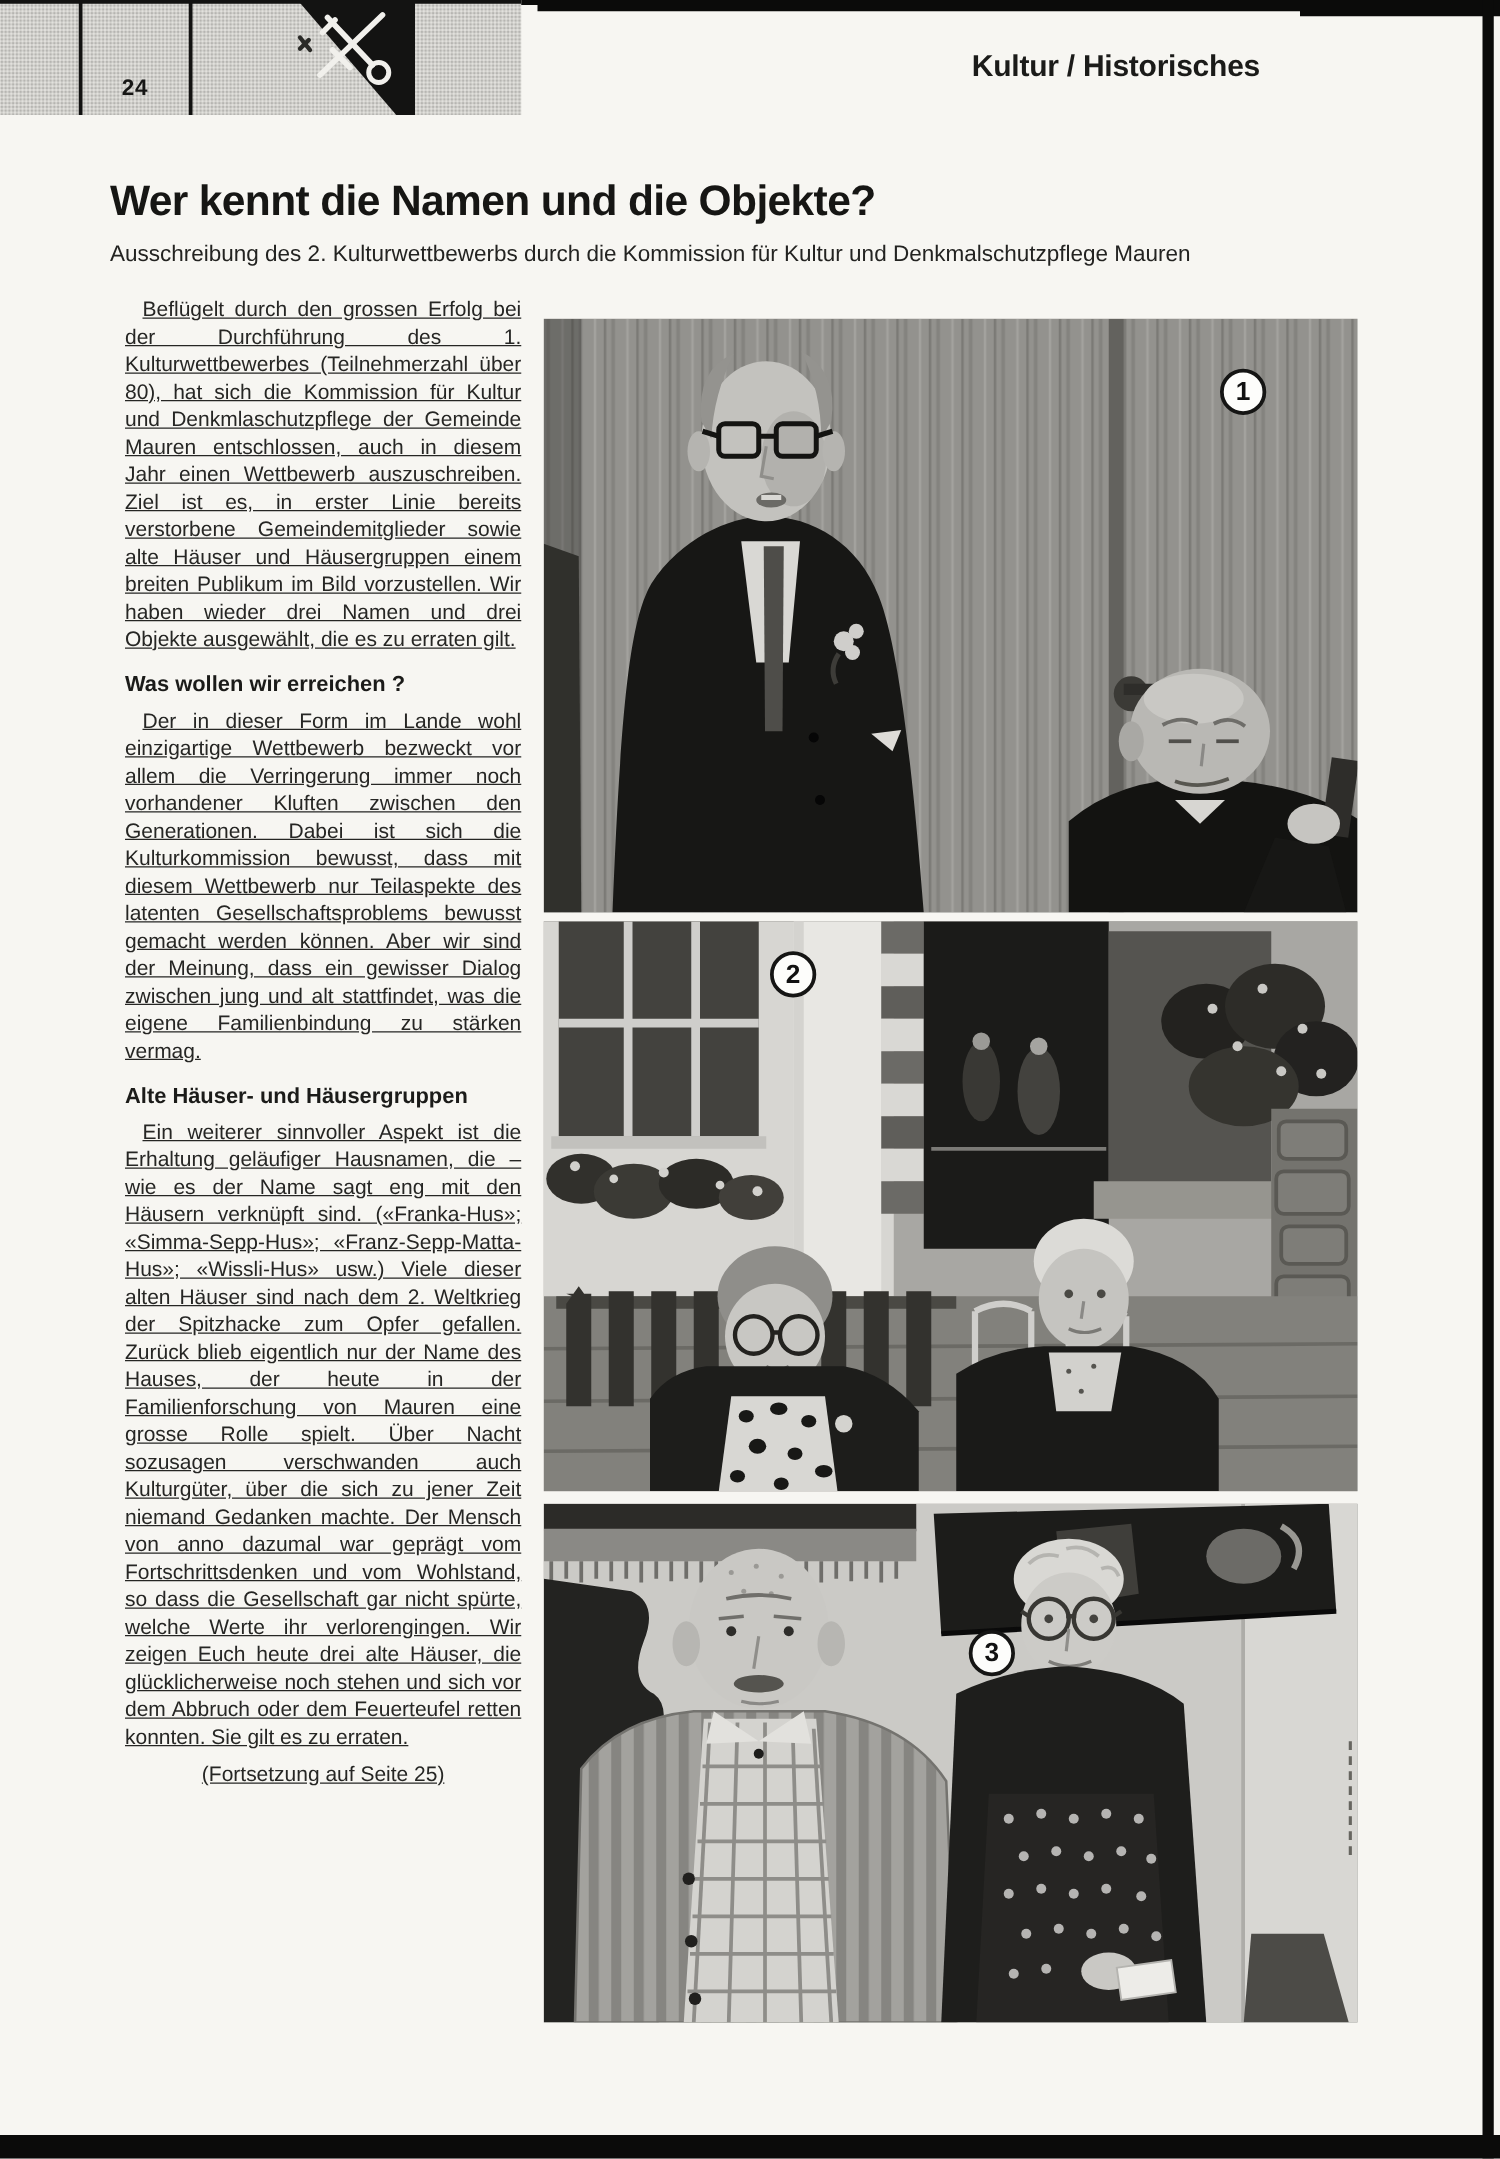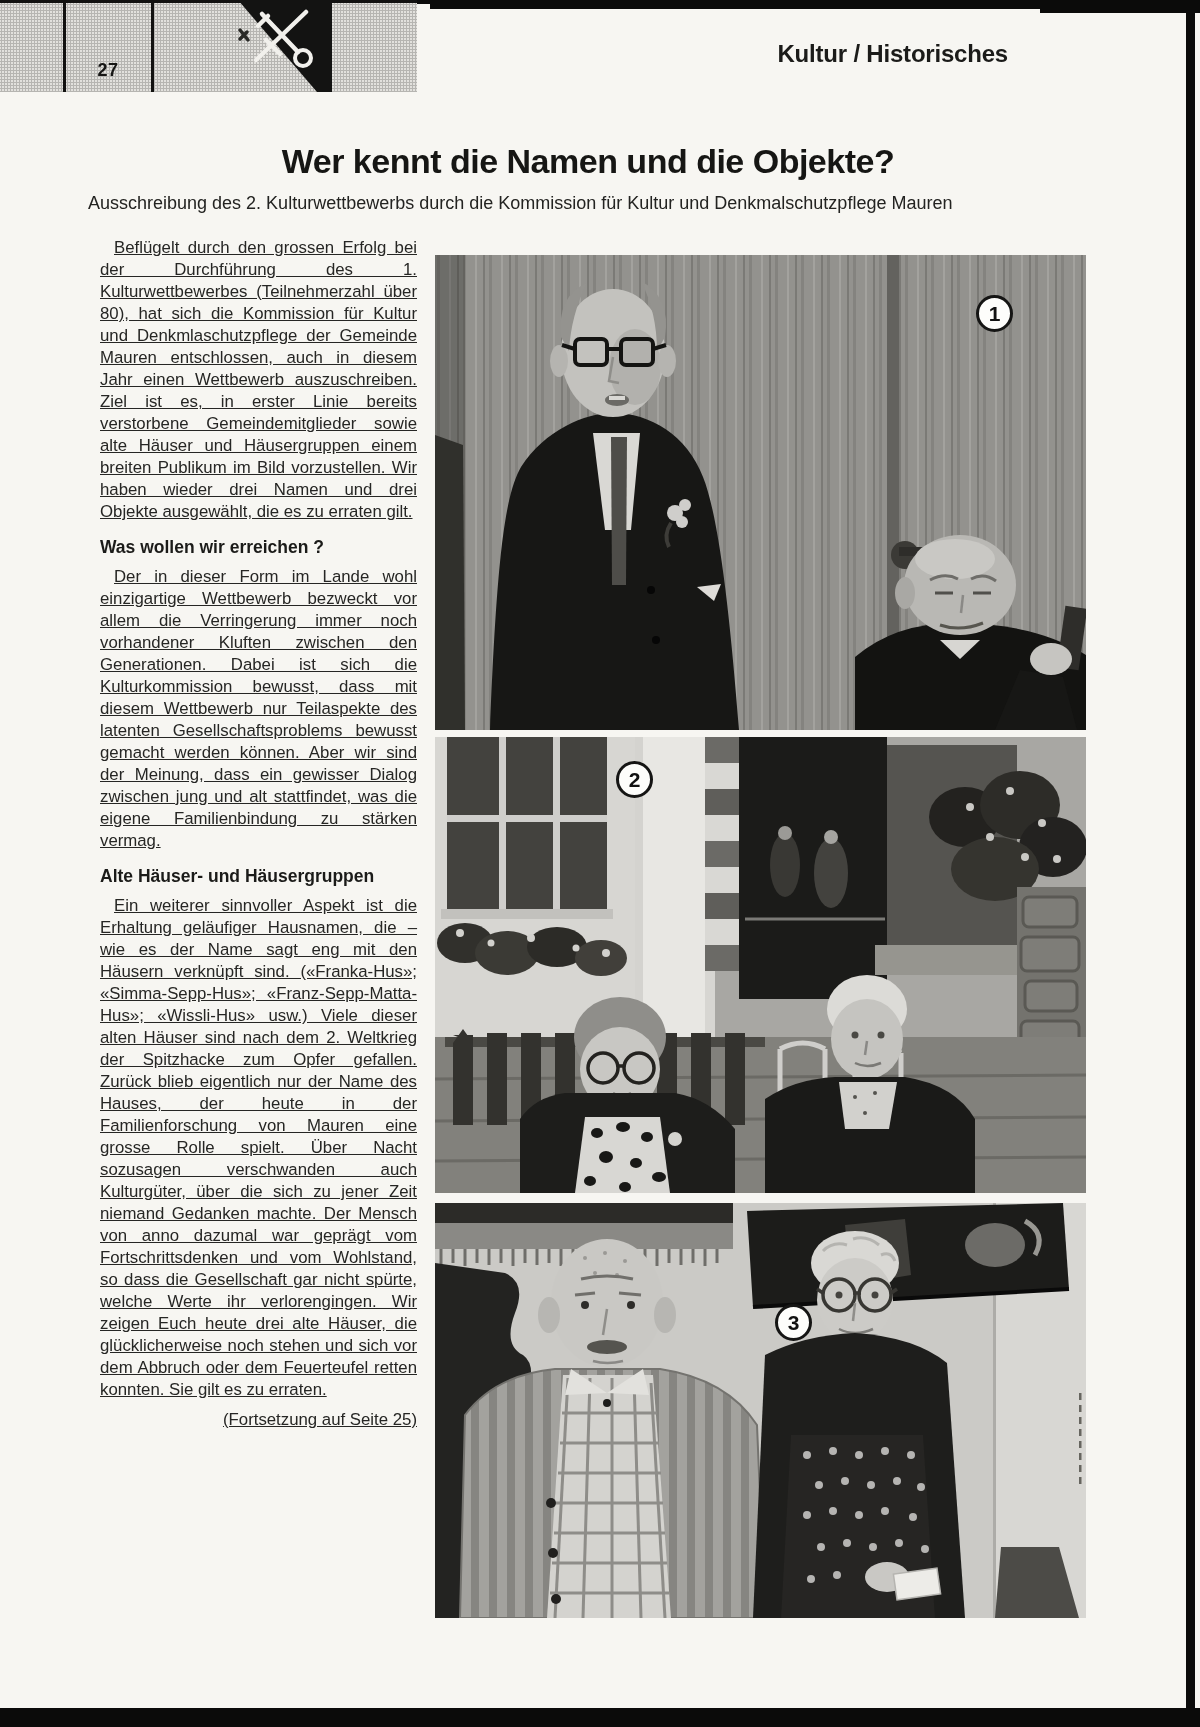--- a/index.html
+++ b/index.html
@@ -29,39 +29,39 @@
     position:absolute;left:64px;top:60px;width:88px;text-align:center;
     font-size:18px;font-weight:bold;letter-spacing:.5px;color:#161615;
   }
   .section-title{
     position:absolute;left:700px;top:40px;width:308px;text-align:right;
     font-size:24px;font-weight:bold;color:#1b1b19;letter-spacing:-0.2px;
   }
   
   .article-title{
     position:absolute;left:88px;top:142px;width:1000px;
-    font-size:34px;font-weight:bold;letter-spacing:-0.5px;color:#161614;text-align:center;
+    font-size:34px;font-weight:bold;letter-spacing:-0.5px;color:#161614;
   }
   .article-subtitle{
     position:absolute;left:88px;top:193px;width:1020px;
     font-size:18px;color:#232321;
   }
   
   .text-column{
     position:absolute;left:100px;top:237px;width:317px;
     font-size:16.8px;line-height:22px;text-align:justify;color:#26262
     4;hyphens:auto;-webkit-hyphens:auto;color:#262624;
   }
   .text-column p{margin:0 0 8px 0;text-indent:14px;text-decoration:underline;}
   .col-heading{
     font-weight:bold;font-size:17.5px;margin:13px 0 8px 0;text-align:left;
     color:#1b1b19;
   }
   .continuation{
-    text-align:right;margin-top:0;text-indent:0 !important;
+    text-align:center;margin-top:0;text-indent:0 !important;
   }
   
   .photo{position:absolute;left:435px;width:651px;overflow:hidden;background:#9a9995;}
   .photo svg{display:block;}
   .photo-1{top:255px;height:475px;}
   .photo-2{top:737px;height:456px;}
   .photo-3{top:1203px;height:415px;}
   .badge{
     position:absolute;width:37px;height:37px;border-radius:50%;
     background:#fdfdfb;border:3px solid #151514;box-sizing:border-box;
@@ -94,21 +94,21 @@
         <line x1="262" y1="14" x2="298" y2="52"></line>
         <circle cx="303" cy="58" r="8" stroke-width="4"></circle>
         <line x1="266" y1="40" x2="280" y2="54"></line>
         <line x1="268" y1="16" x2="258" y2="26"></line>
       </g>
       <g stroke="#2a2a27" stroke-width="3.5" fill="none" stroke-linecap="round">
         <line x1="247" y1="32" x2="240" y2="39"></line>
         <line x1="240" y1="30" x2="248" y2="40"></line>
       </g>
     </svg>
-    <div class="page-number">27</div>
+    <div class="page-number">24</div>
   </div>
   <div class="section-title">Kultur / Historisches</div>
 
   <h1 class="article-title" style="margin:0;">Wer kennt die Namen und die Objekte?</h1>
   <div class="article-subtitle">Ausschreibung des 2. Kulturwettbewerbs durch die Kommission für Kultur und Denkmalschutzpflege Mauren</div>
 
   <div class="text-column">
     <p>Beflügelt durch den grossen Erfolg bei der Durchführung des 1. Kulturwettbewerbes (Teilnehmerzahl über 80), hat sich die Kommission für Kultur und Denkmlaschutzpflege der Gemeinde Mauren entschlossen, auch in diesem Jahr einen Wettbewerb auszuschreiben. Ziel ist es, in erster Linie bereits verstorbene Gemeindemitglieder sowie alte Häuser und Häusergruppen einem breiten Publikum im Bild vorzustellen. Wir haben wieder drei Namen und drei Objekte ausgewählt, die es zu erraten gilt.</p>
     <div class="col-heading">Was wollen wir erreichen ?</div>
     <p>Der in dieser Form im Lande wohl einzigartige Wettbewerb bezweckt vor allem die Verringerung immer noch vorhandener Kluften zwischen den Generationen. Dabei ist sich die Kulturkommission bewusst, dass mit diesem Wettbewerb nur Teilaspekte des latenten Gesellschaftsproblems bewusst gemacht werden können. Aber wir sind der Meinung, dass ein gewisser Dialog zwischen jung und alt stattfindet, was die eigene Familienbindung zu stärken vermag.</p>

